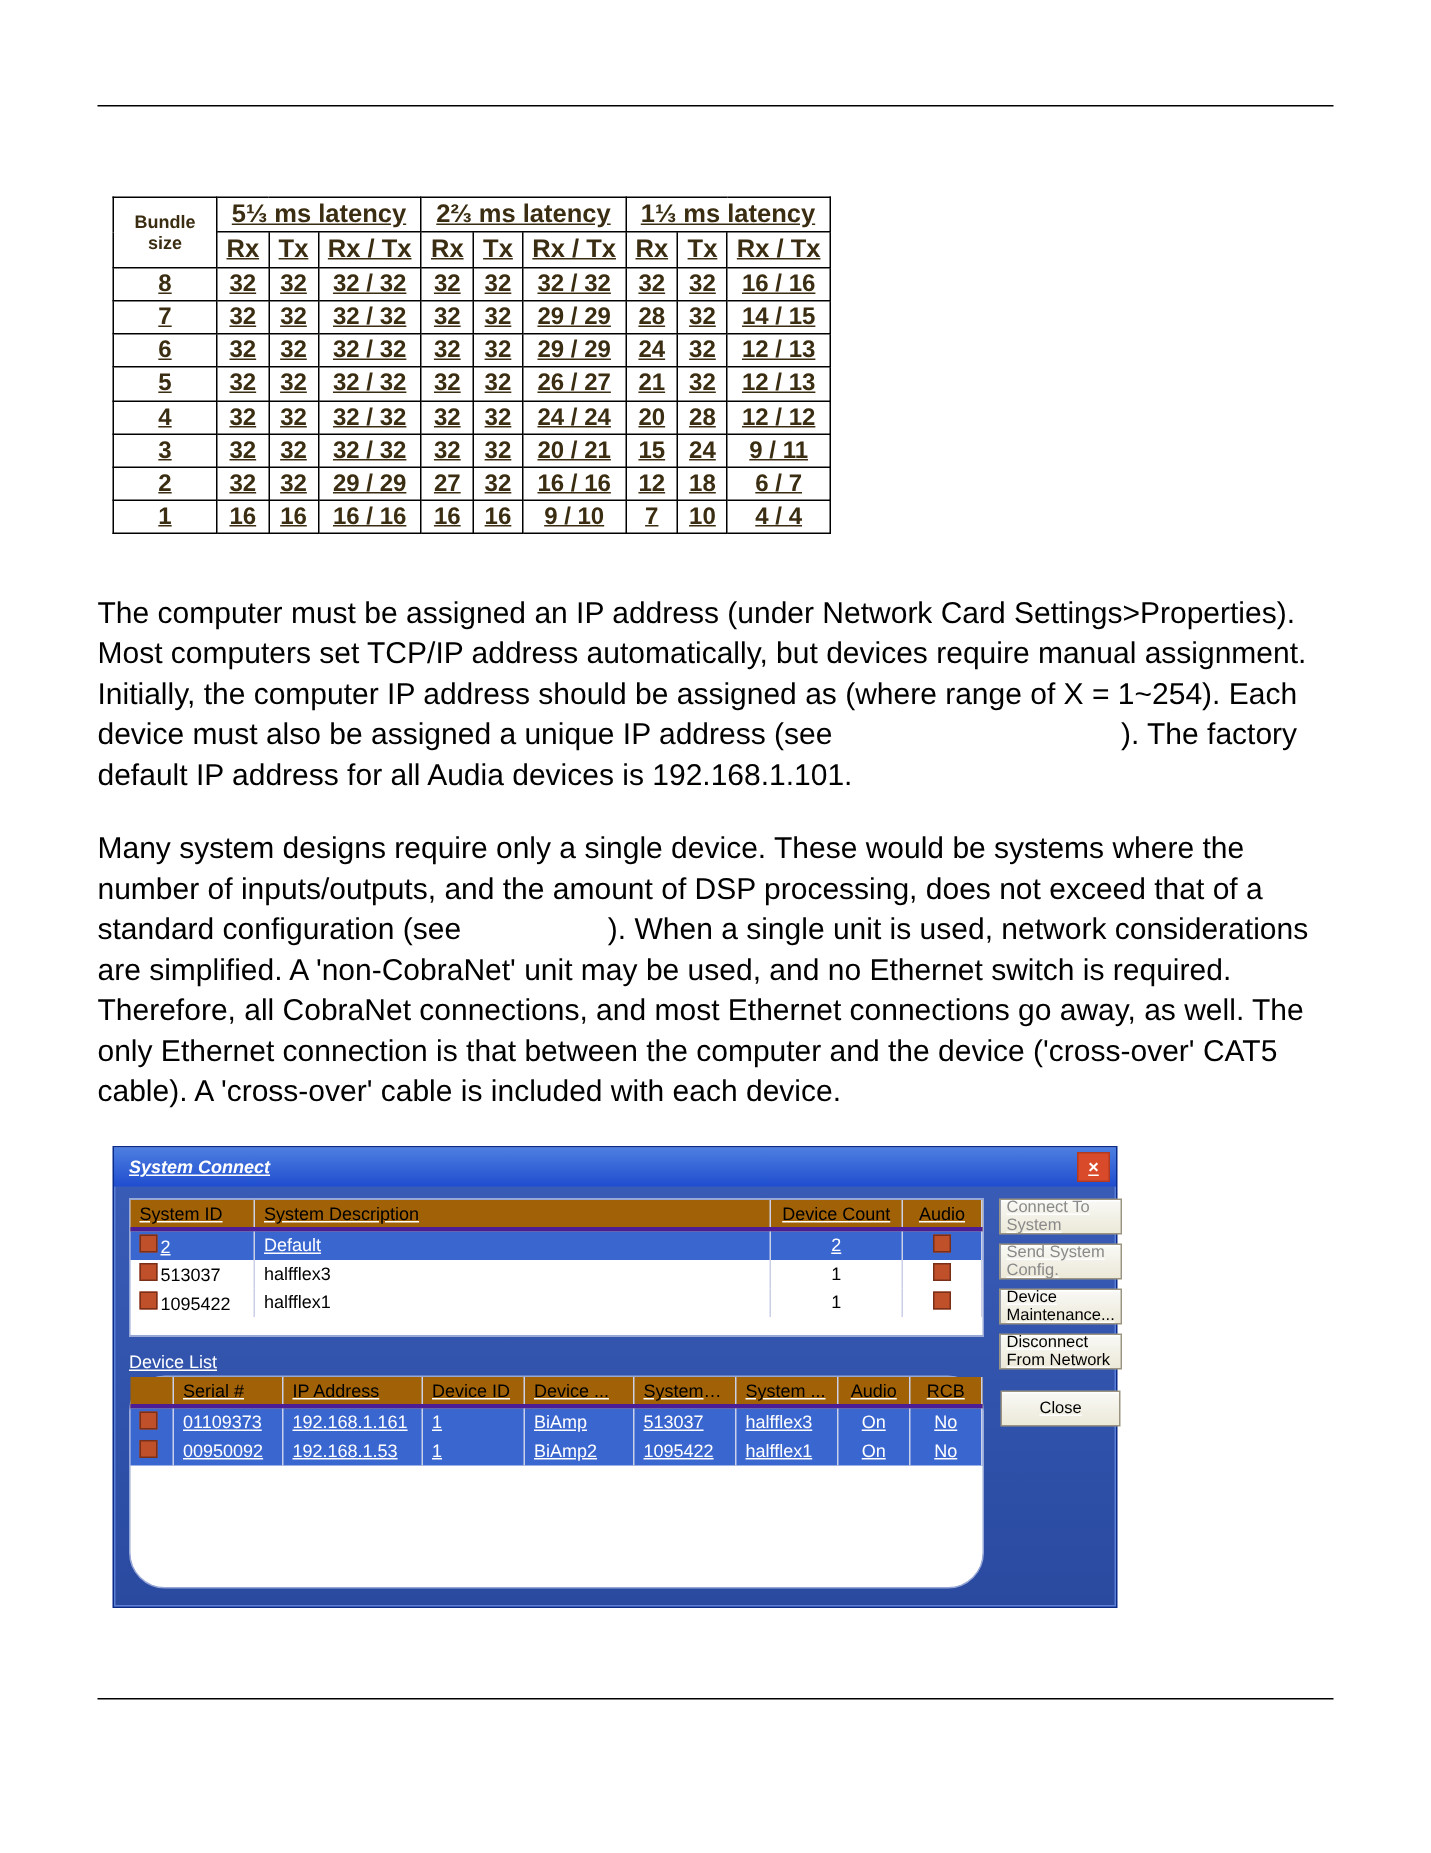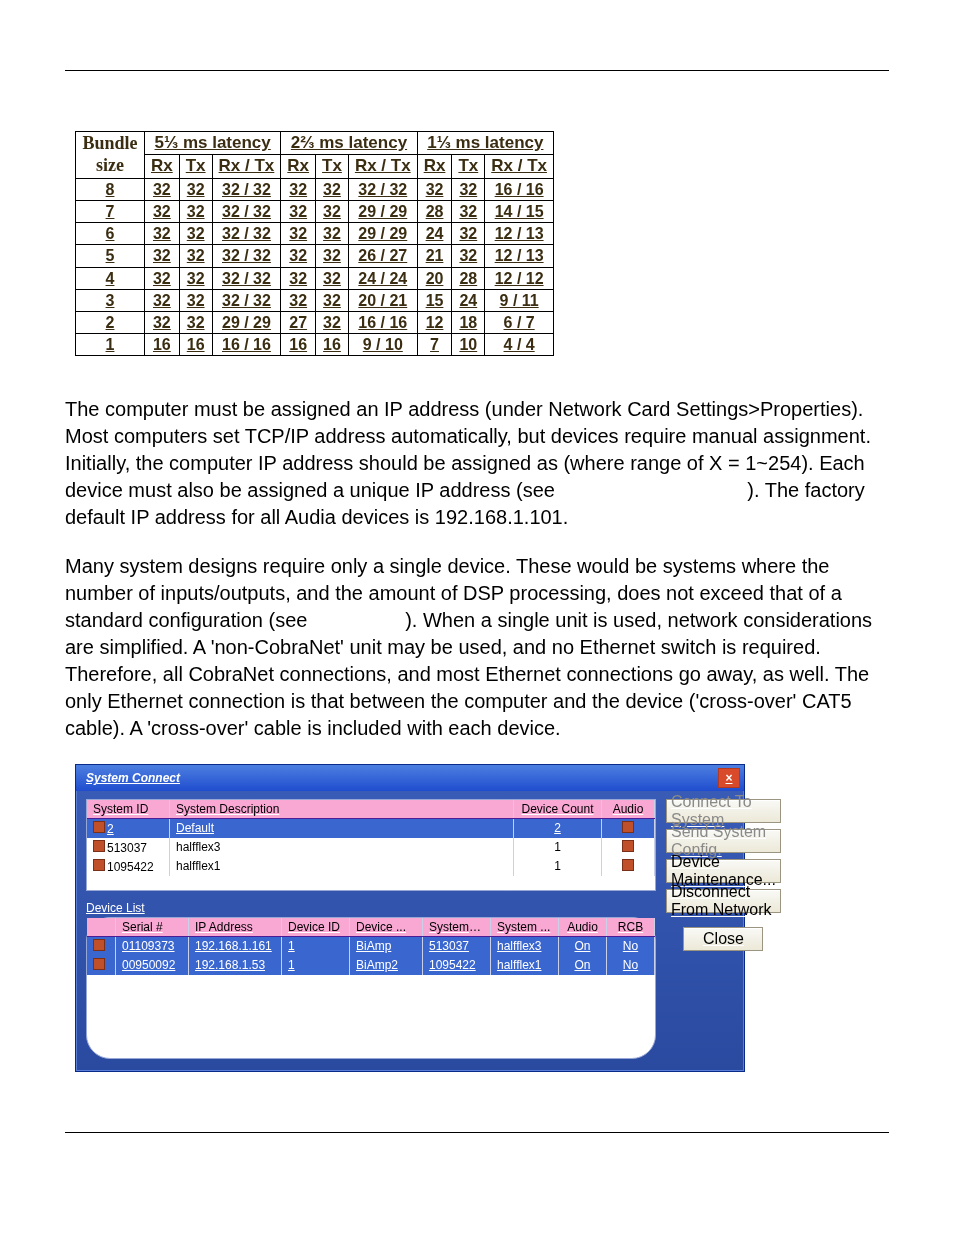--- a/index.html
+++ b/index.html
@@ -29,21 +29,21 @@
     margin:0 10px 40px 10px;
   }
   .lat th,.lat td{
     border:1px solid #000;
     text-align:center;
     padding:1px 6px;
     line-height:1.2;
     font-weight:bold;
   }
   .lat .u{ text-decoration:underline; }
-  .lat .bundle-h{ width:56px; font-size:18px;font-family:Liberation Serif, serif;}
+  .lat .bundle-h{ width:56px; font-size:12px;}
   .lat .group-h{ font-size:17px; text-decoration:underline;text-align:center;}
   .lat .sub-h{ font-size:17px; text-decoration:underline;}
   
   .body-text{
     font-size:20px;
     line-height:1.35;
     margin-bottom:22px;
   }
   .link{ color:#0066cc; text-decoration:underline; }
   
@@ -85,23 +85,23 @@
     color:#fff;
     margin-bottom:2px;
   }
   .dlg .panel{
     background:#fff;
     color:#000;
     border:1px solid #97a7d6;
   }
   .dlg .panel .hdr{
     display:flex;
-    background:#f9a8d4;
+    background:#a16207;
     color:#000;
-    border-bottom:1px solid #4c1d95;
+    border-bottom:3px solid #4c1d95;
   }
   .dlg .panel .hdr .cell,
   .dlg .panel .row .cell{
     padding:2px 6px;
     border-right:1px solid #c9d0e7;
     overflow:hidden;white-space:nowrap;text-overflow:ellipsis;
   }
   .dlg .panel .row{display:flex;color:#000;}
   .dlg .panel .row.sel{background:#3a66d0;color:#fff;}
   .system-list{height:90px;}
@@ -110,21 +110,21 @@
     width:150px;
     padding:8px 10px 0 0;
   }
   .btn{
     background:linear-gradient(#f9f9f6,#ece9d8);
     border:1px solid #9a9480;
     color:#000;
     height:22px;
     margin-bottom:6px;
     display:flex;align-items:center;justify-content:center;
-    font-size:16px;
+    font-size:11px;
     padding:0 4px;
     box-shadow:0 1px 0 #fff inset;
   }
   .btn.disabled{ color:#8a8a8a;}
   
   .sl-c1{width:70px}.sl-c2{flex:1}.sl-c3{width:75px;text-align:center}.sl-c4{width:40px;text-align:center}
   
   .dl-c0{width:16px}.dl-c1{width:60px}.dl-c2{width:80px}.dl-c3{width:55px;text-align:left}
   .dl-c4{width:60px}.dl-c5{width:55px}.dl-c6{width:55px}.dl-c7{width:35px;text-align:center}.dl-c8{width:35px;text-align:center}
   .icon-sq{display:inline-block;width:10px;height:10px;background:#c0502a;border:1px solid #7a3018;margin-right:2px;}

